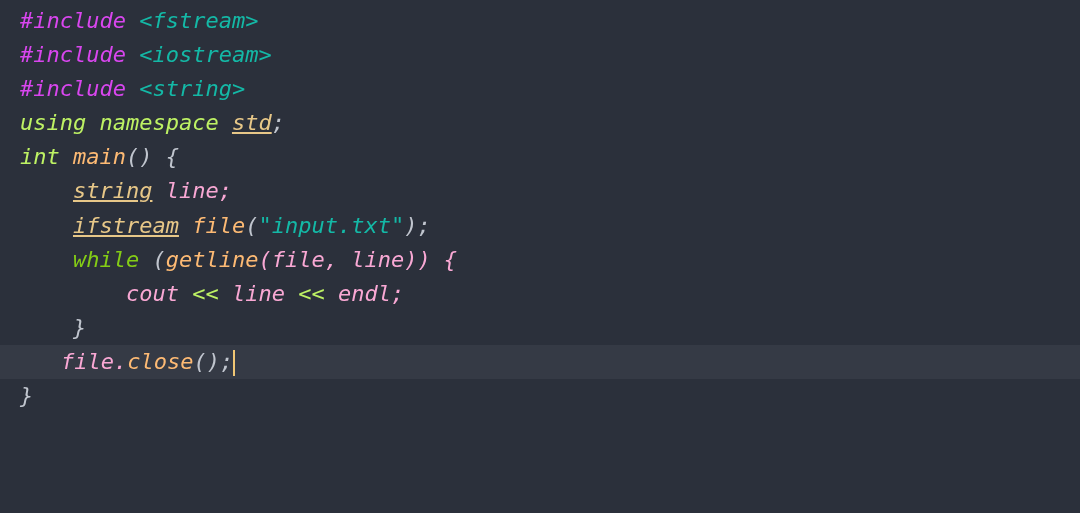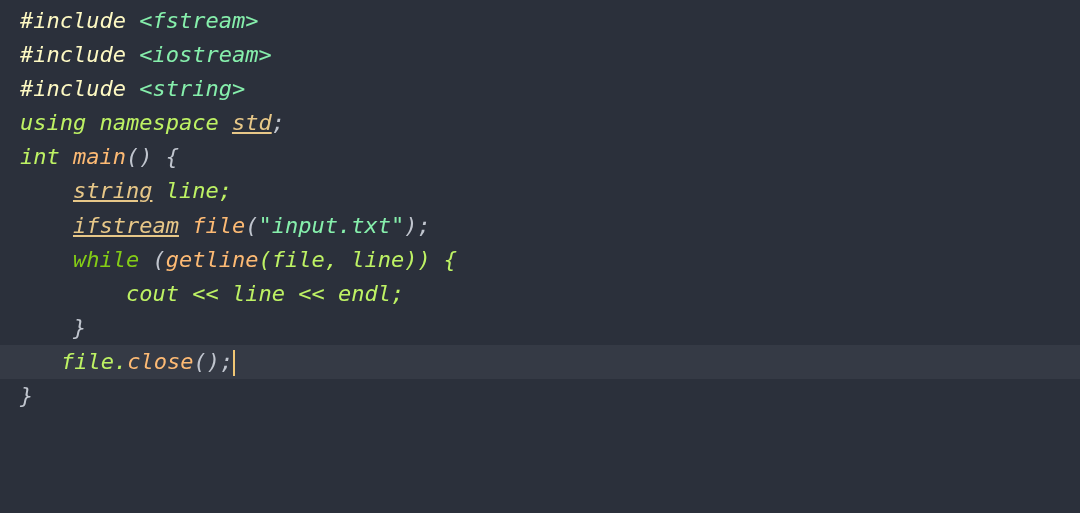--- a/index.html
+++ b/index.html
@@ -25,27 +25,27 @@
     .line {
       display: block;
     }
     .highlight-line {
       background: rgba(255,255,255,0.05);
       display: block;
       margin-left: -20px;
       padding-left: 8px;
       margin-right: -20px;
     }
-    .preprocessor { color: #fef9c3; font-style: italic; }
+    .preprocessor { color: #d946ef; font-style: italic; }
     .keyword-red { color: #bef264; }
     .keyword-purple { color: #84cc16; }
     .type { color: #e7c788; text-decoration: underline; }
-    .identifier { color: #bef264; }
+    .identifier { color: #f9a8d4; }
     .function { color: #fdba74; }
-    .string { color: #86efac; }
+    .string { color: #14b8a6; }
     .punct { color: #c0c5ce; }
     .cursor {
       display: inline-block;
       width: 2px;
       height: 1.2em;
       background: #f0c674;
       vertical-align: text-bottom;
       margin-bottom: -2px;
     }
   </style>

